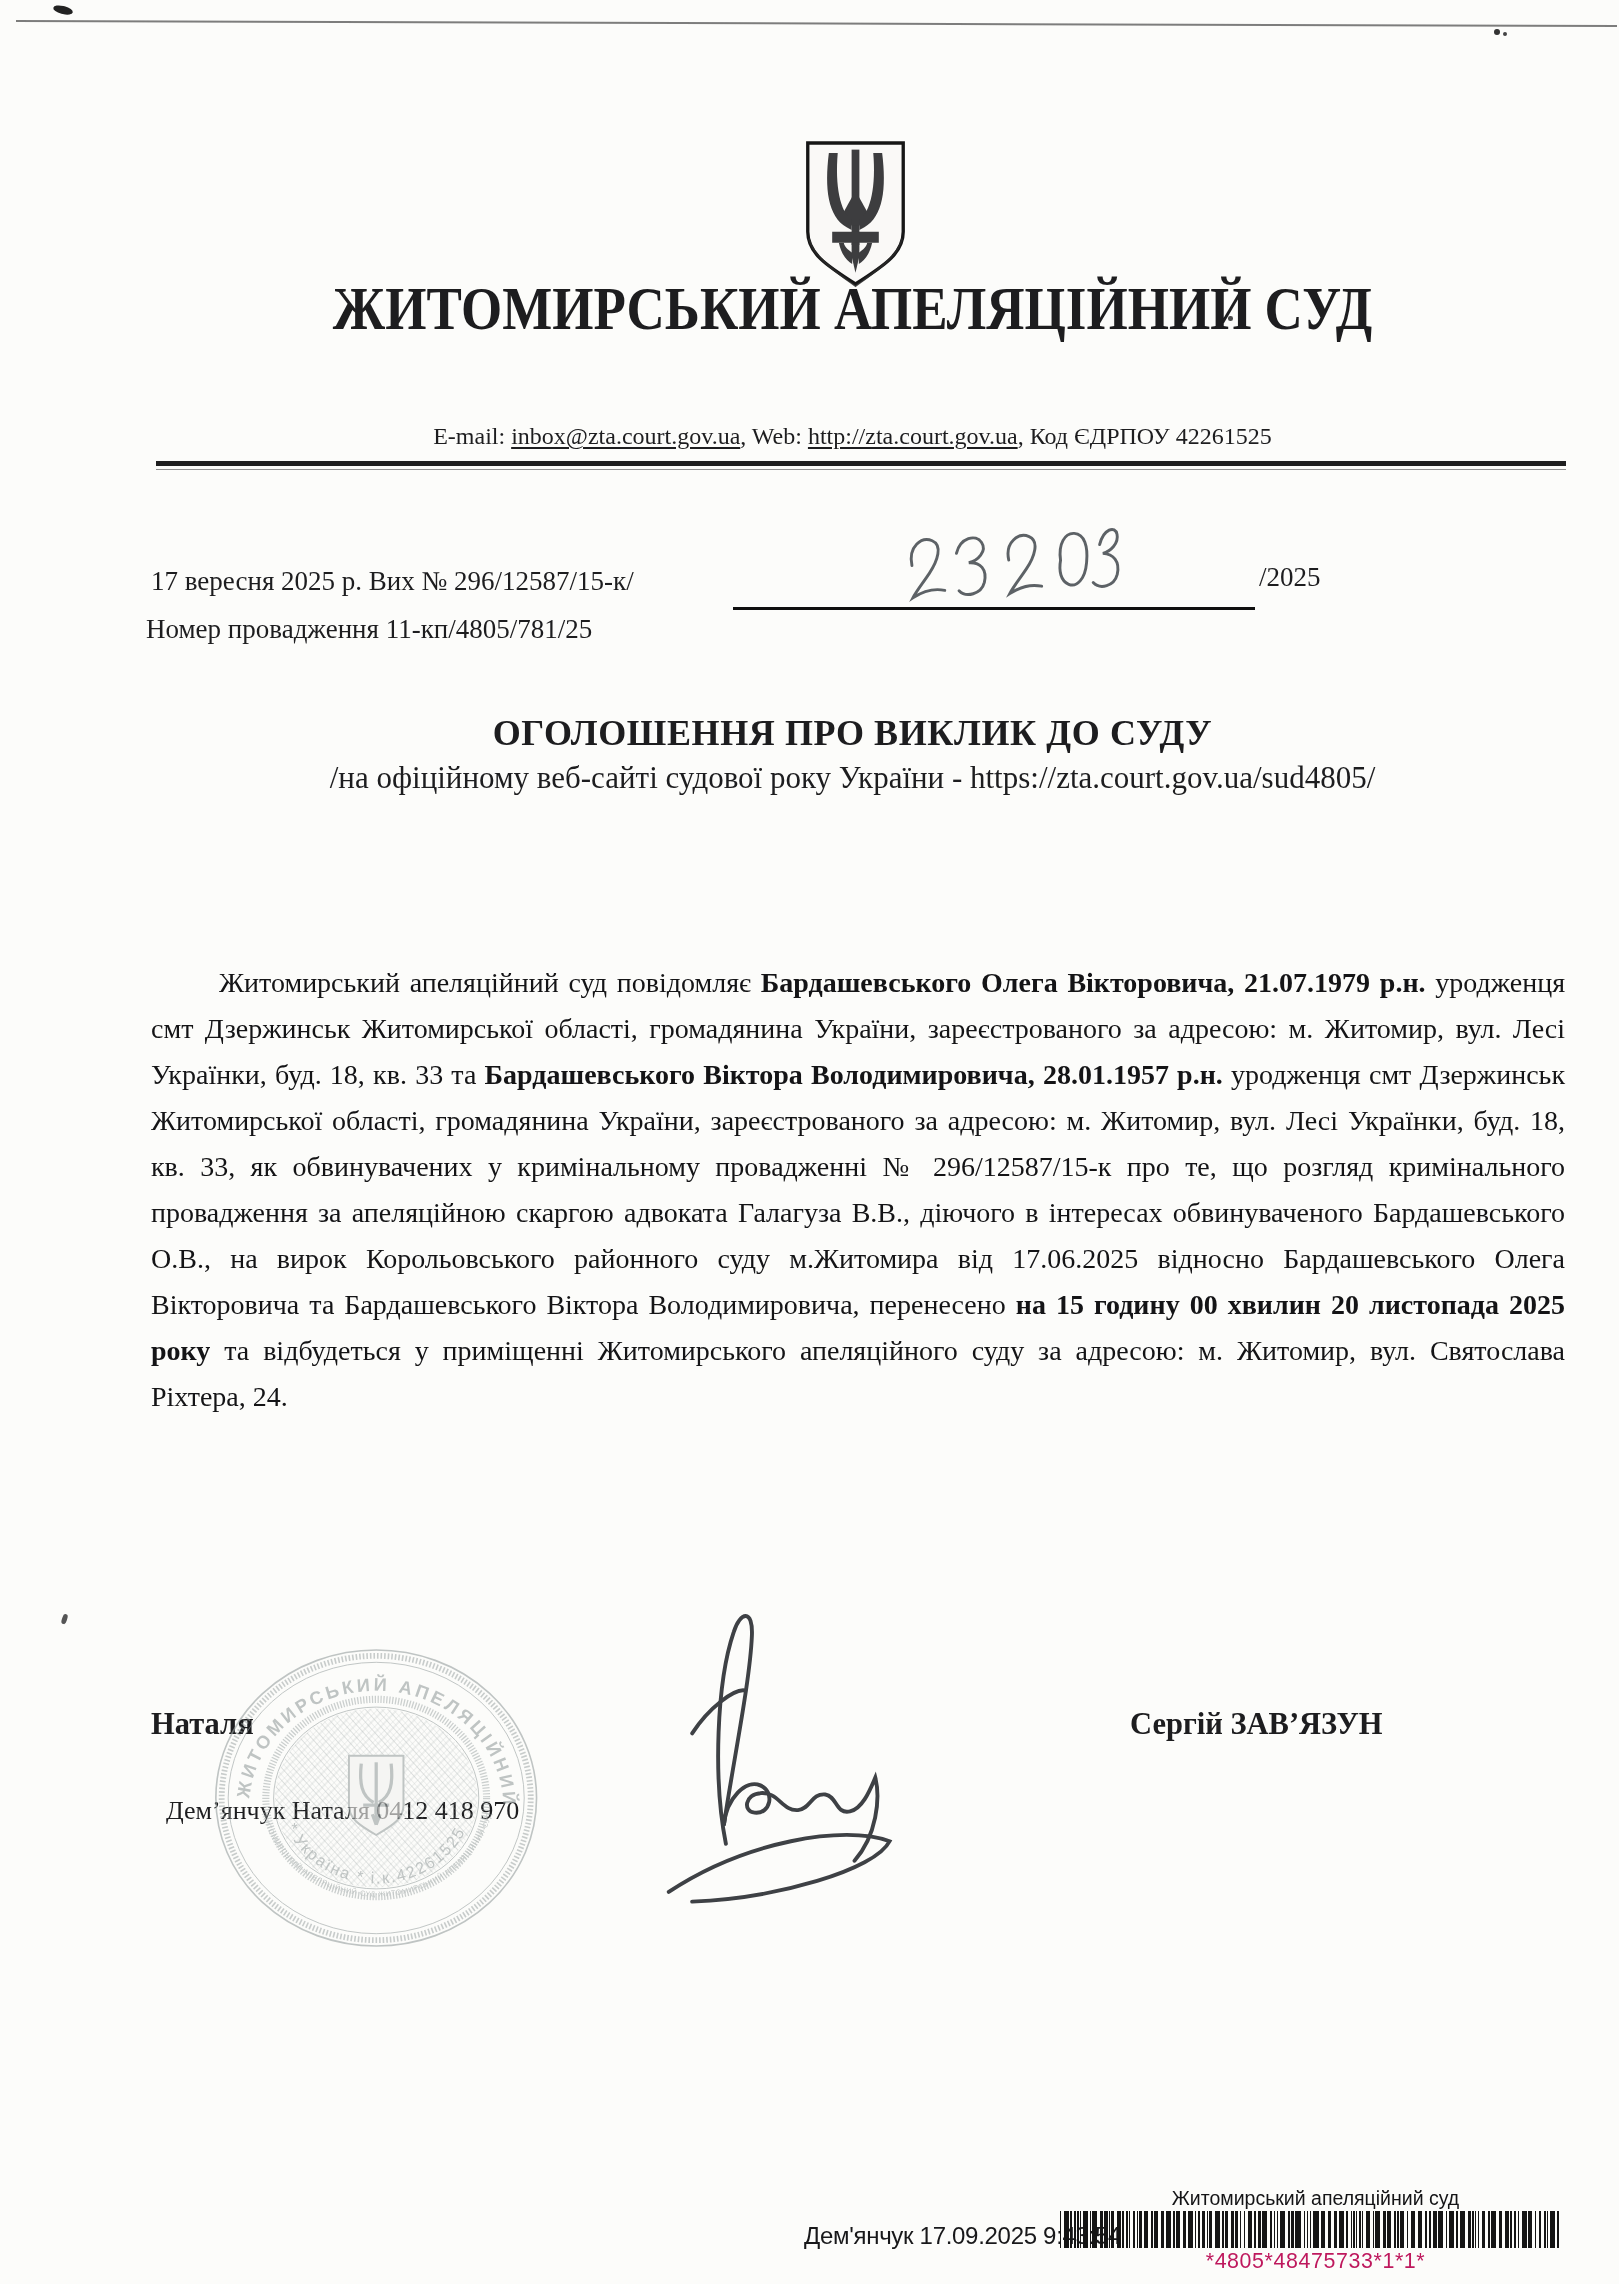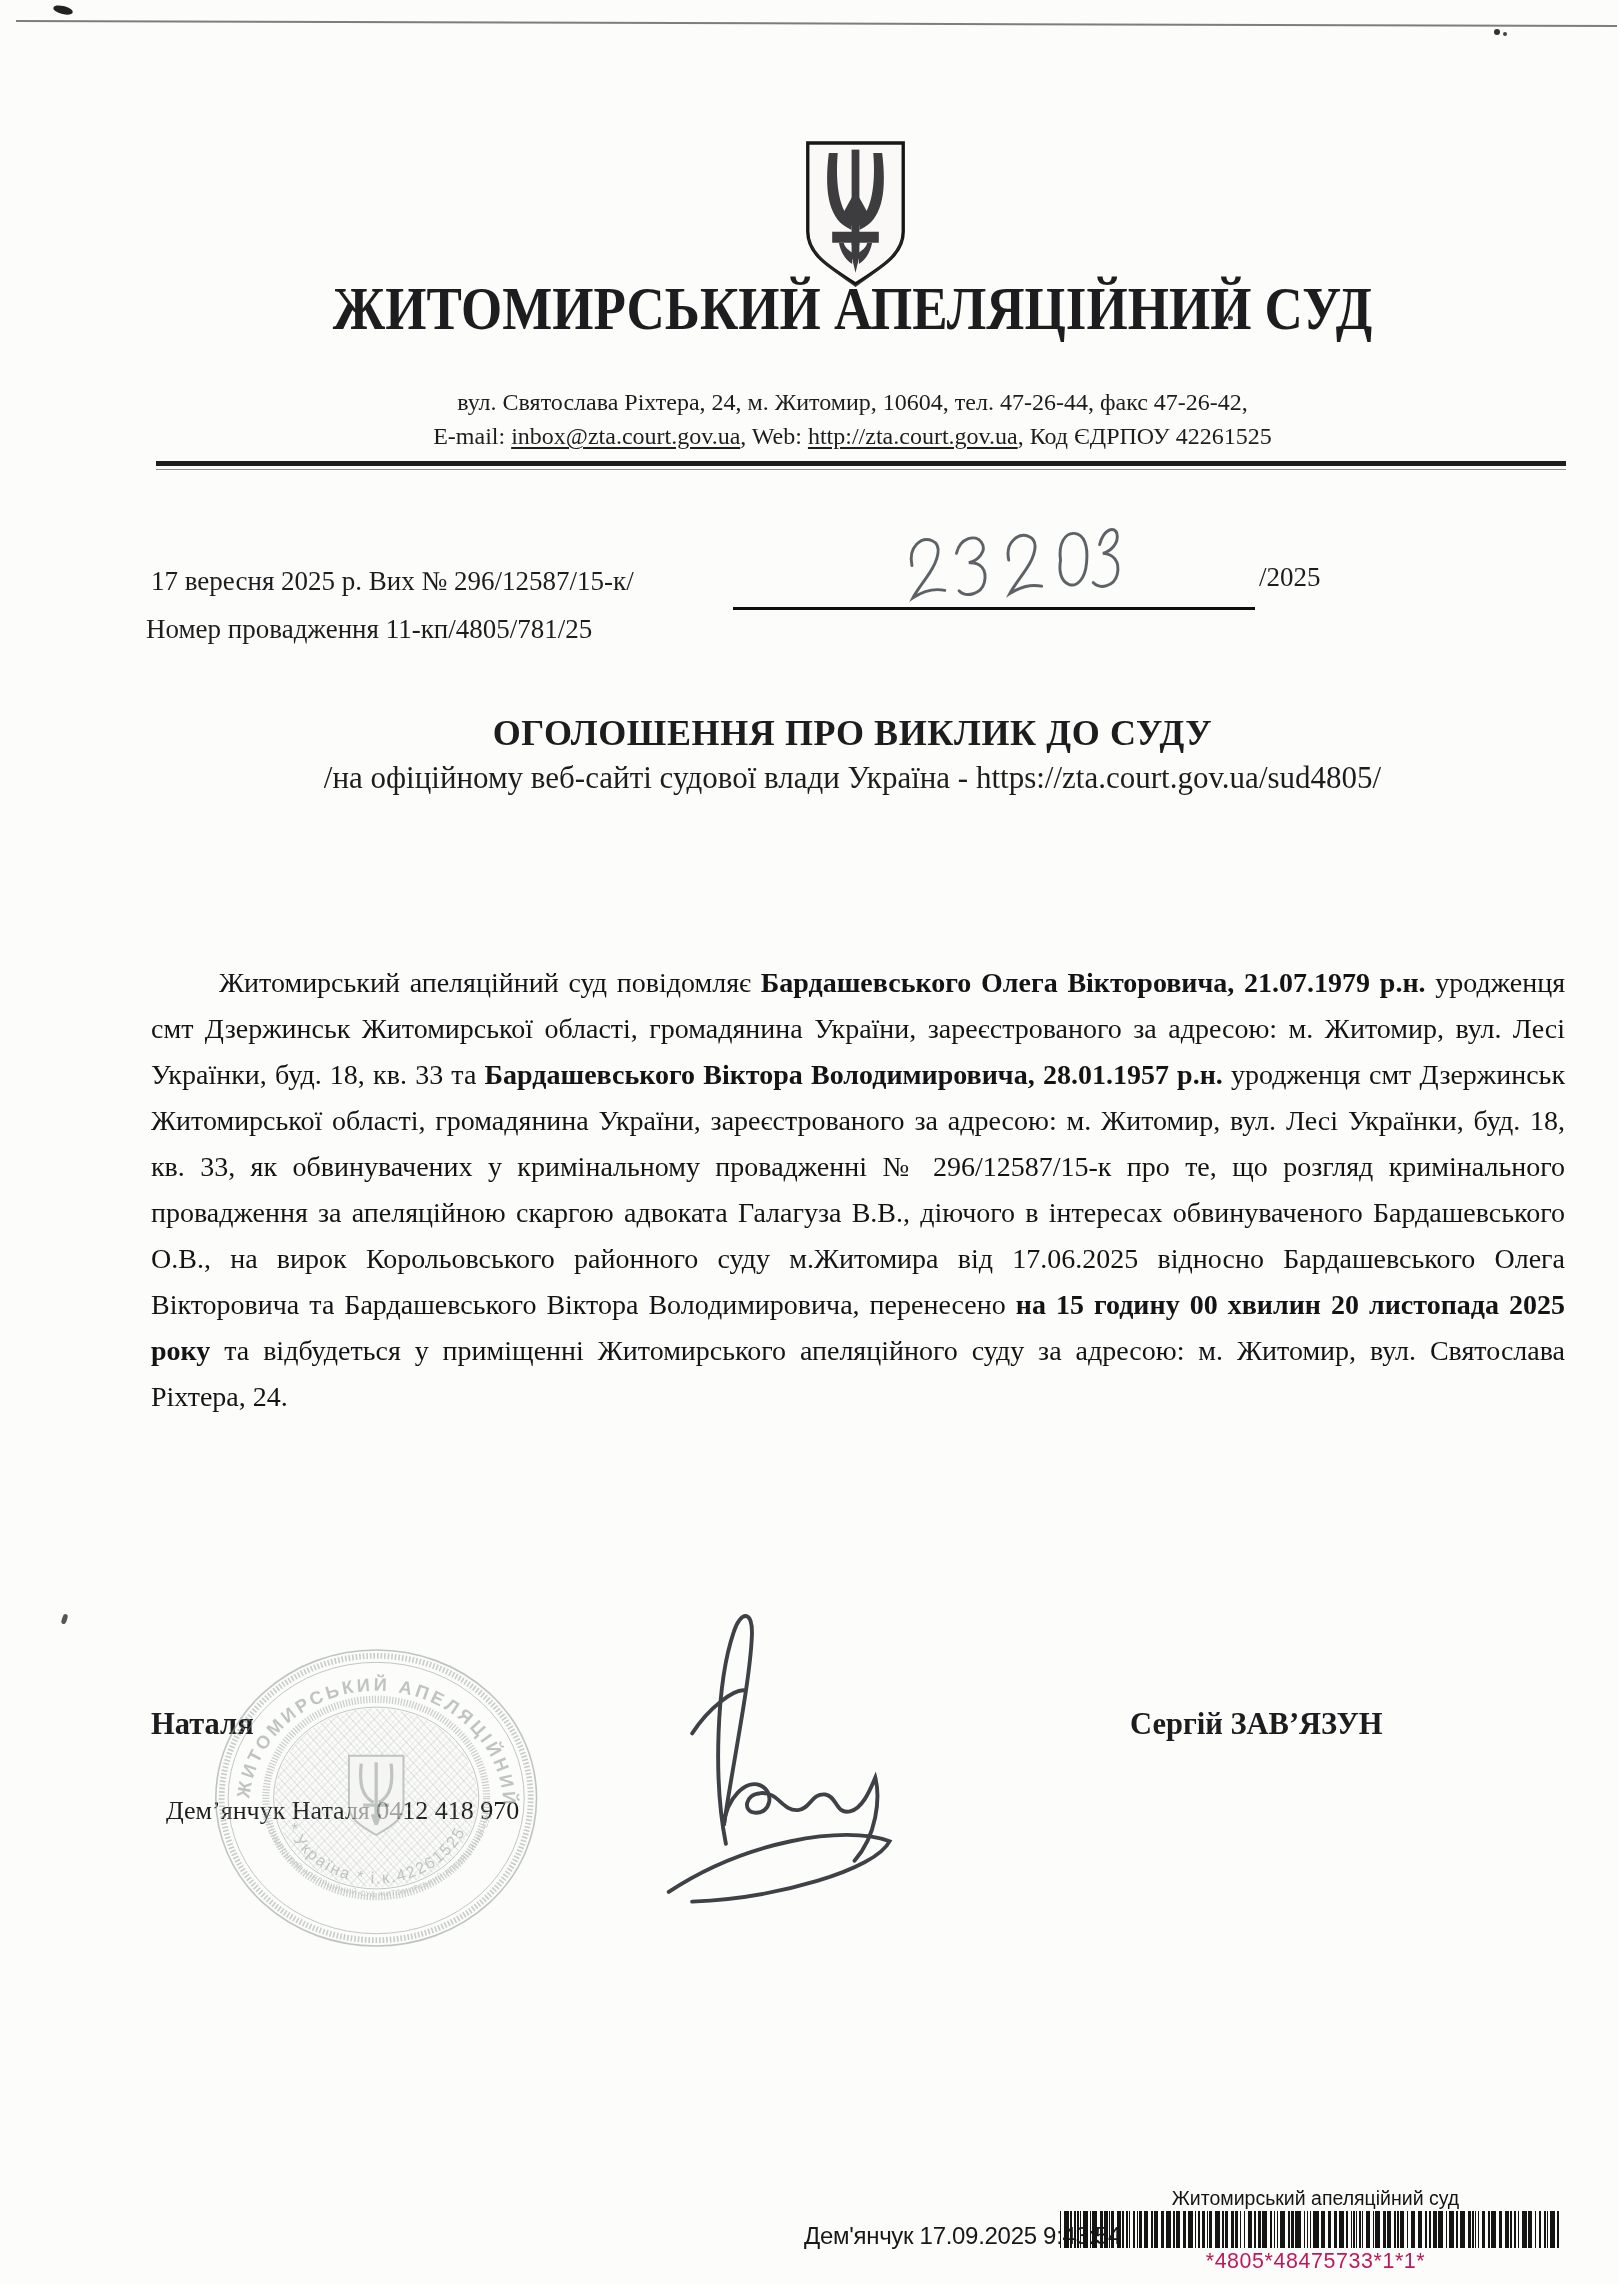--- a/index.html
+++ b/index.html
@@ -71,44 +71,41 @@
       <path d="M29,84 H71 V94 H29 Z"></path>
       <path d="M35,94 C37,104 42,110 47,113 L47,103 C43,100 40,97.5 39.5,94 Z"></path>
       <path d="M65,94 C63,104 58,110 53,113 L53,103 C57,100 60,97.5 60.5,94 Z"></path>
       <path d="M46.5,94 h7 v12 L50,121 L46.5,106 Z"></path>
     </g>
   </svg>
 
   <div class="abs court-title center">
     <span class="stretch">ЖИТОМИРСЬКИЙ АПЕЛЯЦІЙНИЙ СУД</span>
   </div>
-  <div class="abs addr center" style="top:387px;">
-    <span>вул. Святослава Ріхтера, 24, м. Житомир, 10604, тел. 47-26-44,  факс 47-26-42,</span>
-  </div>
   <div class="abs addr center" style="top:421px;">
     <span>E-mail: </span><span class="u">inbox@zta.court.gov.ua</span><span>, Web: </span><span class="u">http://zta.court.gov.ua</span><span>, Код ЄДРПОУ 42261525</span>
   </div>
   <div class="abs sep"></div>
 
   <div class="abs refline" style="left:151px;top:564px;">17 вересня 2025 р. Вих № 296/12587/15-к/</div>
   <div class="abs blankline"></div>
   <svg class="abs handnum" width="221" height="84" viewBox="0 0 340 130">
     <g fill="none" stroke="#4c5156" stroke-width="4.5" stroke-linecap="round" opacity="0.9">
       <path d="M18,52 C14,22 36,8 52,16 C68,24 58,48 44,66 C34,79 22,92 16,102 C34,92 52,90 66,94"></path>
       <path d="M88,38 C96,14 120,10 128,24 C136,38 120,52 106,54 C124,54 134,66 128,86 C122,104 98,108 88,96"></path>
       <path d="M168,54 C164,26 186,12 202,20 C218,28 208,52 194,70 C184,83 172,96 166,106 C184,96 202,94 216,98"></path>
       <path d="M248,60 C246,34 258,18 272,20 C288,22 292,42 288,66 C284,92 270,104 258,98 C246,92 244,76 248,60 Z"></path>
       <path d="M310,40 C318,16 336,12 338,26 C340,40 326,52 314,54 C330,56 340,68 334,88 C328,106 306,110 296,98"></path>
     </g>
   </svg>
   <div class="abs refline" style="left:1259px;top:560px;">/2025</div>
   <div class="abs refline" style="left:146px;top:612px;">Номер провадження 11-кп/4805/781/25</div>
 
   <div class="abs heading center">ОГОЛОШЕННЯ ПРО ВИКЛИК ДО СУДУ</div>
-  <div class="abs subheading center">/на офіційному веб-сайті судової влади Україна - https://zta.court.gov.ua/sud4805/</div>
+  <div class="abs subheading center">/на офіційному веб-сайті судової року України - https://zta.court.gov.ua/sud4805/</div>
 
   <p class="abs bodytext" style="margin:0;"><span>Житомирський апеляційний суд повідомляє </span><span class="b">Бардашевського Олега Вікторовича, 21.07.1979 р.н.</span><span> уродженця смт Дзержинськ Житомирської області, громадянина України, зареєстрованого за адресою: м. Житомир, вул. Лесі Українки, буд. 18, кв. 33 та </span><span class="b">Бардашевського Віктора Володимировича, 28.01.1957 р.н.</span><span> уродженця смт Дзержинськ Житомирської області, громадянина України, зареєстрованого за адресою: м. Житомир, вул. Лесі Українки, буд. 18, кв. 33, як обвинувачених у кримінальному провадженні № 296/12587/15-к про те, що розгляд кримінального провадження за апеляційною скаргою адвоката Галагуза В.В., діючого в інтересах обвинуваченого Бардашевського О.В., на вирок Корольовського районного суду м.Житомира від 17.06.2025 відносно Бардашевського Олега Вікторовича та Бардашевського Віктора Володимировича, перенесено </span><span class="b">на 15 годину 00 хвилин 20 листопада 2025 року</span><span> та відбудеться у приміщенні Житомирського апеляційного суду за адресою: м. Житомир, вул. Святослава Ріхтера, 24.</span></p>
 
   <div class="abs judge-label">Наталя</div>
   <div class="abs judge-name">Сергій ЗАВ’ЯЗУН</div>
   <div class="abs clerk">Дем’янчук Наталя 0412 418 970</div>
 
   <svg class="abs stamp" viewBox="0 0 516 474">
     <defs>
       <path id="arcTop" d="M 60,252 A 196,180 0 1 1 452,252"></path>

